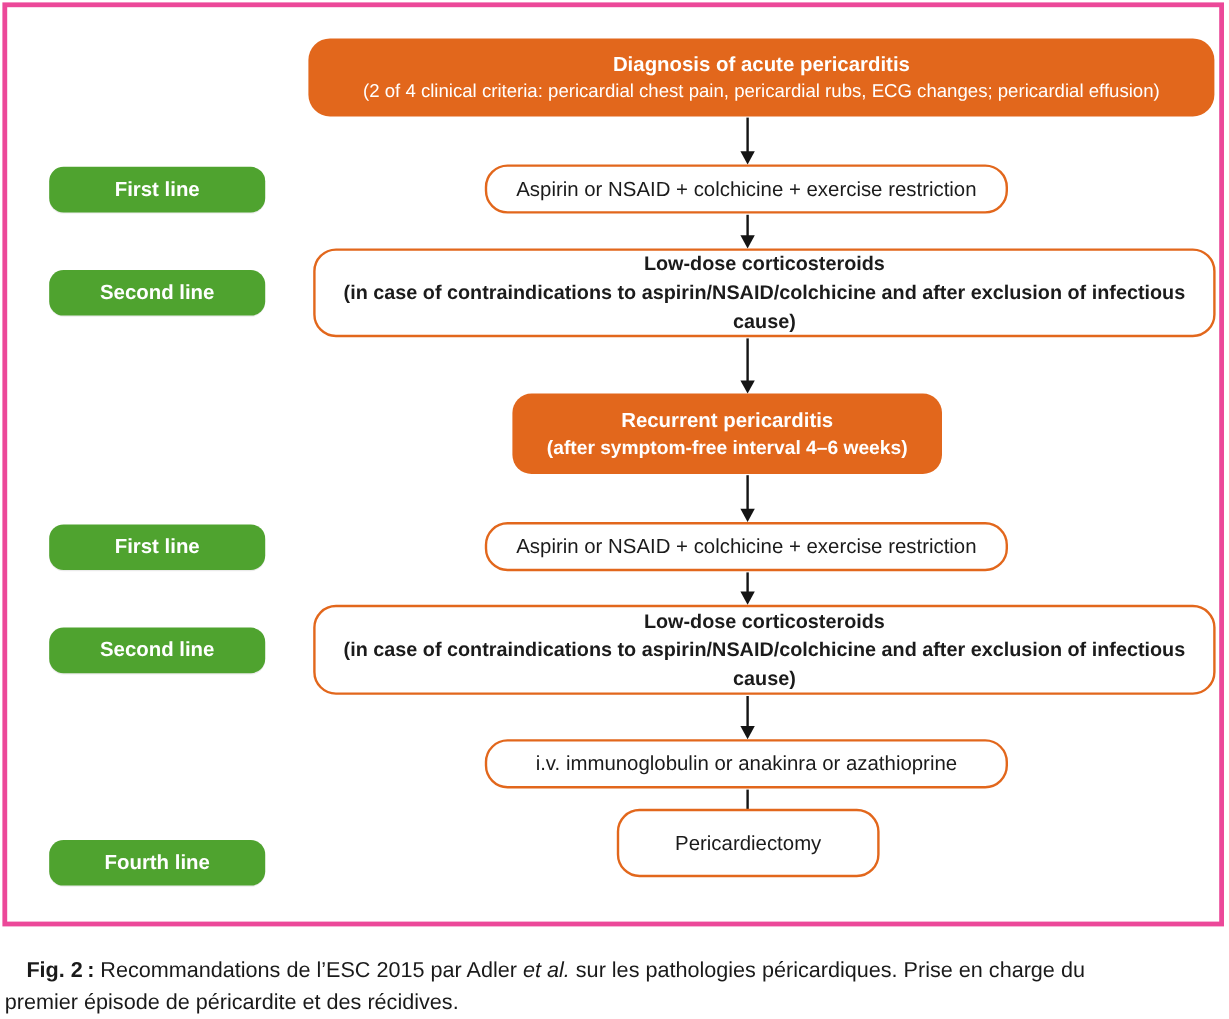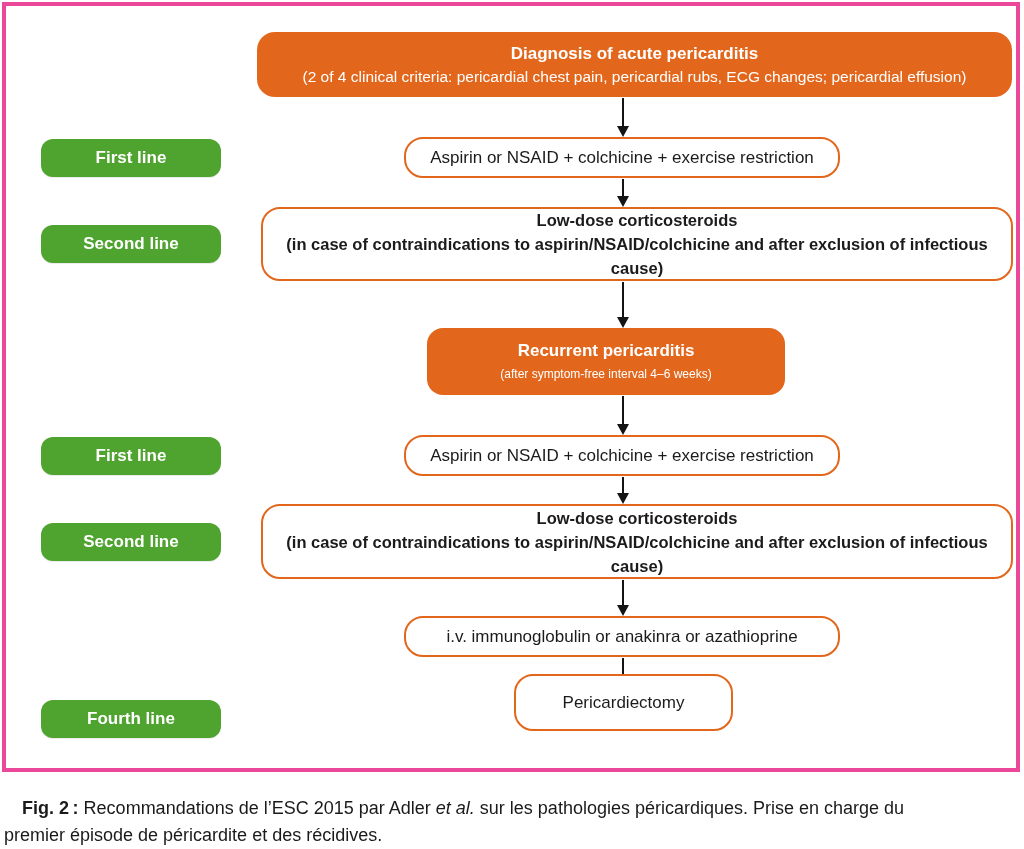--- a/index.html
+++ b/index.html
@@ -68,21 +68,21 @@
     <div class="green-label" style="top:219px;">Second line</div>
     <div class="node white-box wide" style="left:255px; top:201px; width:752px; height:74px;">
       <div>Low-dose corticosteroids</div>
       <div>(in case of contraindications to aspirin/NSAID/colchicine and after exclusion of infectious cause)</div>
     </div>
 
     <div class="arrow" style="top:276px; height:36px;"></div>
 
     <div class="node orange-box" style="left:421px; top:322px; width:358px; height:67px; border-radius:16px;">
       <div class="title">Recurrent pericarditis</div>
-      <div class="subtitle" style="font-size:12px;">(after symptom-free interval 4–6 weeks)</div>
+      <div class="subtitle" style="font-size:16px;font-weight:bold;">(after symptom-free interval 4–6 weeks)</div>
     </div>
 
     <div class="arrow" style="top:390px; height:29px;"></div>
 
     <div class="green-label" style="top:431px;">First line</div>
     <div class="node white-box" style="left:398px; top:429px; width:436px; height:41px;">Aspirin or NSAID + colchicine + exercise restriction</div>
 
     <div class="arrow" style="top:471px; height:17px;"></div>
 
     <div class="green-label" style="top:517px;">Second line</div>

